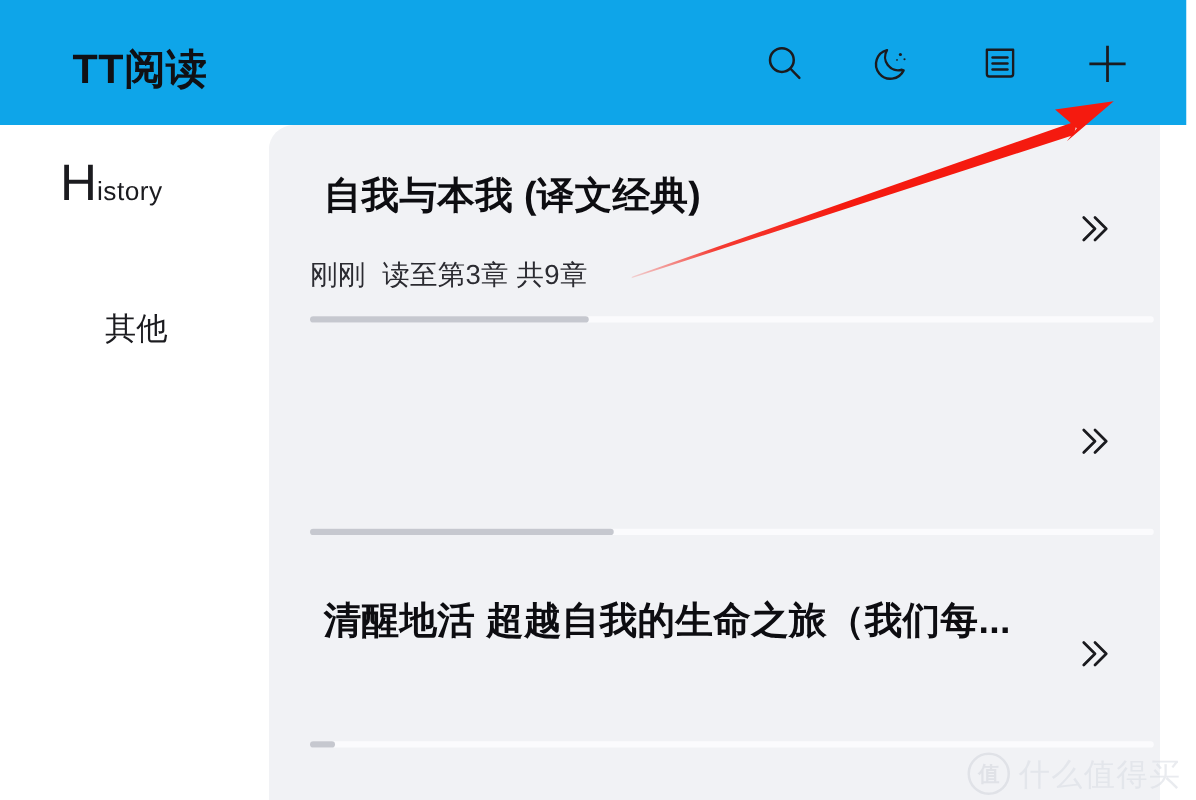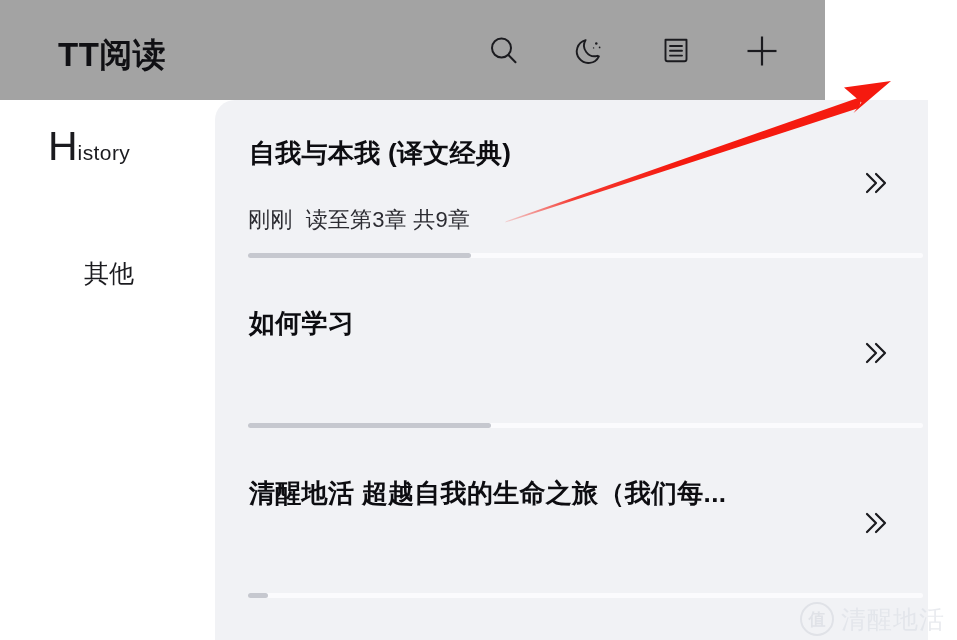--- a/index.html
+++ b/index.html
@@ -13,23 +13,23 @@
     overflow: hidden;
     font-family: "Liberation Sans", "DejaVu Sans", sans-serif;
     position: relative;
     -webkit-font-smoothing: antialiased;
   }
 
   
   .header {
     position: absolute;
     left: 0; top: 0;
-    width: 825px;
+    width: 949px;
     height: 100px;
-    background: #a3a3a3;
+    background: #0ea5e9;
     z-index: 5;
   }
   .app-title {
     position: absolute;
     left: 58px;
     top: 33px;
     font-size: 33px;
     font-weight: 700;
     color: #101014;
     letter-spacing: 0.5px;
@@ -83,21 +83,21 @@
     line-height: 0.82;
     letter-spacing: 0px;
   }
   .side-history .rest {
     font-size: 21px;
     font-weight: 300;
     letter-spacing: 0.4px;
   }
   .side-other {
     left: 84px;
-    top: 157px;
+    top: 146px;
     font-size: 25px;
     font-weight: 400;
     color: #1b1b1f;
   }
 
   
   .panel {
     position: absolute;
     left: 215px;
     top: 100px;
@@ -113,23 +113,23 @@
     left: 0;
     width: 713px;
     height: 170px;
   }
   .book-row.r0 { top: 0px; }
   .book-row.r1 { top: 170px; }
   .book-row.r2 { top: 340px; text-align: right; }
 
   .book-title {
     position: absolute;
-    left: 34px;
+    left: 44px;
     top: 36px;
-    font-size: 26px;
+    font-size: 30px;
     font-weight: 700;
     color: #0d0d11;
     letter-spacing: 0.3px;
     white-space: nowrap;
   }
   .book-meta {
     position: absolute;
     left: 33px;
     top: 105px;
     font-size: 22px;
@@ -277,21 +277,20 @@
         <polyline points="10,8 19,17 10,26" stroke="#1b1b1f" stroke-width="2.2" fill="none" stroke-linecap="round" stroke-linejoin="round"></polyline>
         <polyline points="19,8 28,17 19,26" stroke="#1b1b1f" stroke-width="2.2" fill="none" stroke-linecap="round" stroke-linejoin="round"></polyline>
       </svg>
     </div>
     <div class="progress-track">
       <div class="progress-fill" style="width: 33%;"></div>
     </div>
   </div>
 
   <div class="book-row r1">
-    <div class="book-title">如何学习</div>
     <div class="chevron">
       <svg width="34" height="34" viewBox="0 0 34 34" fill="none">
         <polyline points="10,8 19,17 10,26" stroke="#1b1b1f" stroke-width="2.2" fill="none" stroke-linecap="round" stroke-linejoin="round"></polyline>
         <polyline points="19,8 28,17 19,26" stroke="#1b1b1f" stroke-width="2.2" fill="none" stroke-linecap="round" stroke-linejoin="round"></polyline>
       </svg>
     </div>
     <div class="progress-track">
       <div class="progress-fill" style="width: 36%;"></div>
     </div>
   </div>
@@ -321,14 +320,14 @@
     </linearGradient>
   </defs>
 
   <polygon points="505,222.6 506,221.2 862,96.5 859,108" fill="url(#arrowFade)"></polygon>
 
   <polygon points="891,81 844,87.5 861.5,102.5 853.5,113" fill="#f51a0f"></polygon>
 </svg>
 
 <div class="watermark">
   <div class="wm-badge">值</div>
-  <div class="wm-text">清醒地活</div>
+  <div class="wm-text">什么值得买</div>
 </div>
 
 </body></html>

